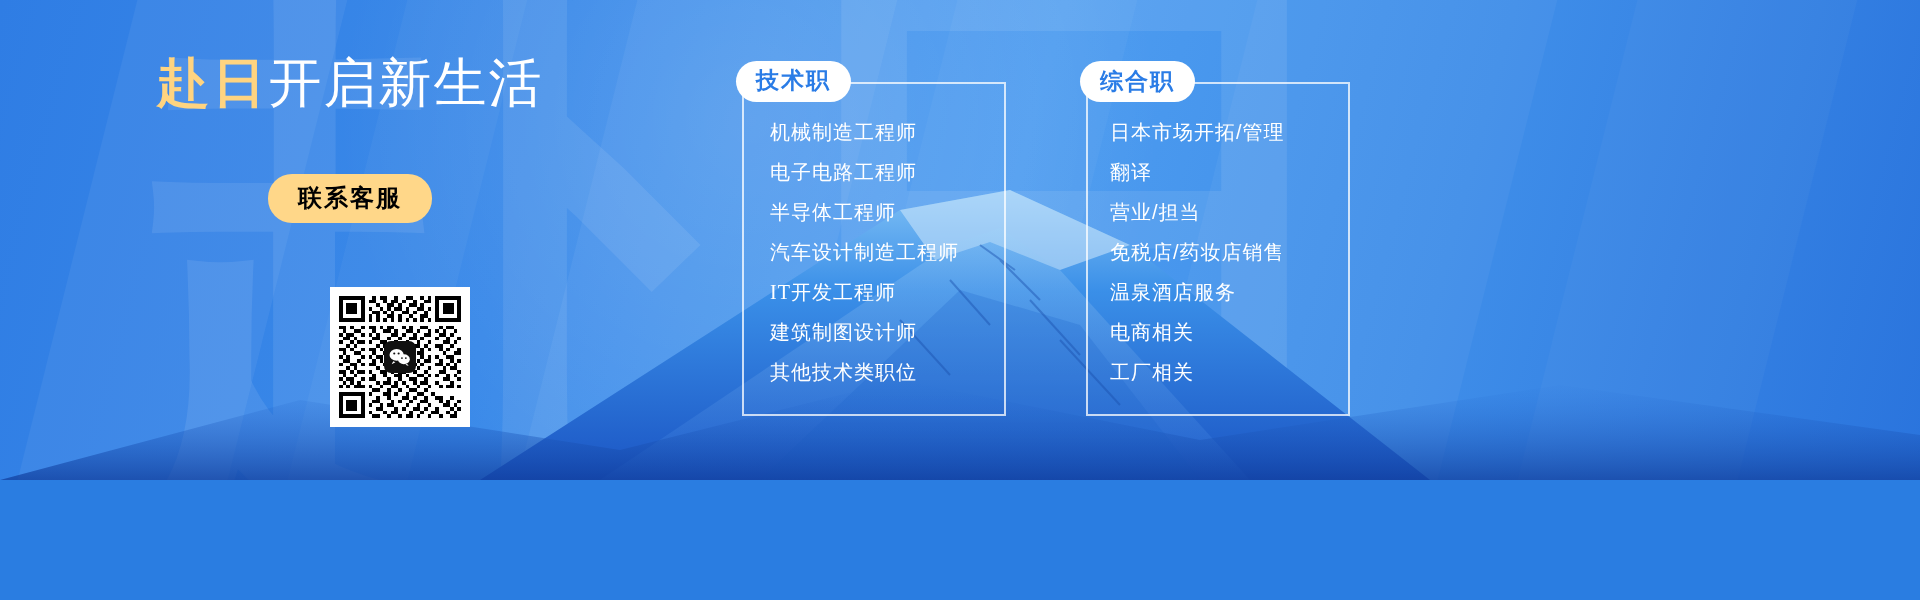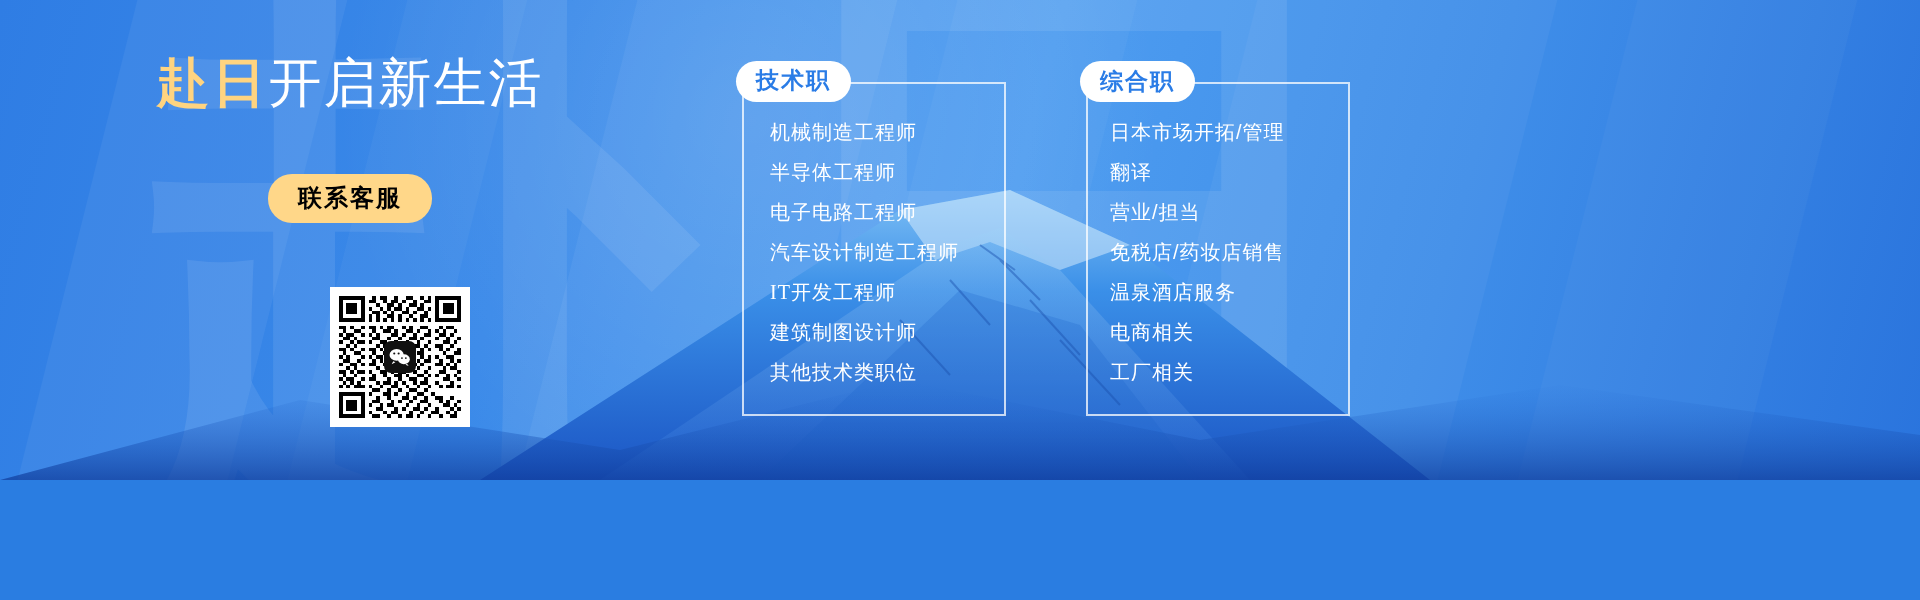--- a/index.html
+++ b/index.html
@@ -554,22 +554,22 @@
           <circle cx="19.9" cy="11.8" r="1.05" fill="#111"></circle>
         </svg>
       </div>
     </div>
   </div>
 
   <div class="job-col col-tech">
     <div class="job-badge">技术职</div>
     <ul class="job-list">
       <li class="job-item">机械制造工程师</li>
+      <li class="job-item">电子电路工程师</li>
       <li class="job-item">半导体工程师</li>
-      <li class="job-item">电子电路工程师</li>
       <li class="job-item">汽车设计制造工程师</li>
       <li class="job-item">IT开发工程师</li>
       <li class="job-item">建筑制图设计师</li>
       <li class="job-item">其他技术类职位</li>
     </ul>
   </div>
 
   <div class="job-col col-general">
     <div class="job-badge">综合职</div>
     <ul class="job-list">

